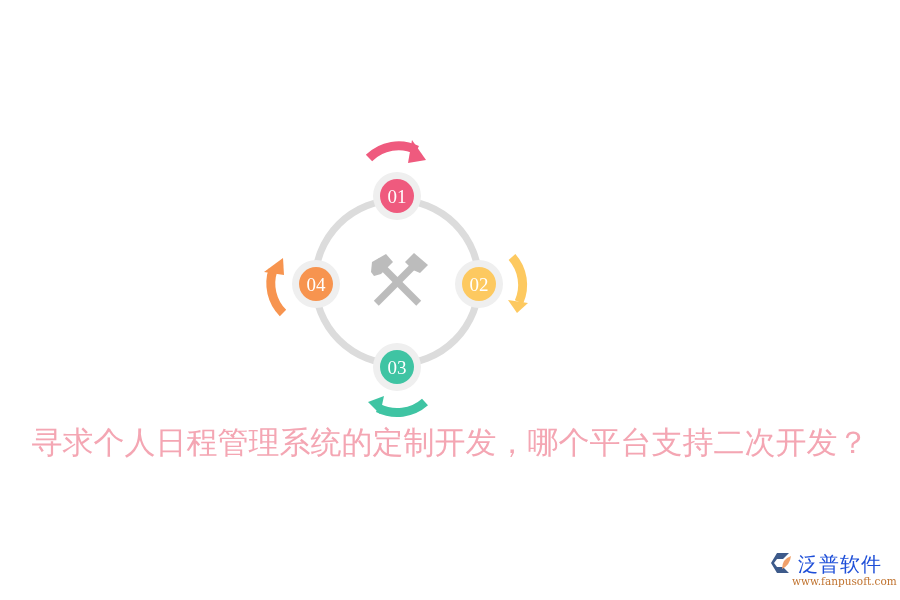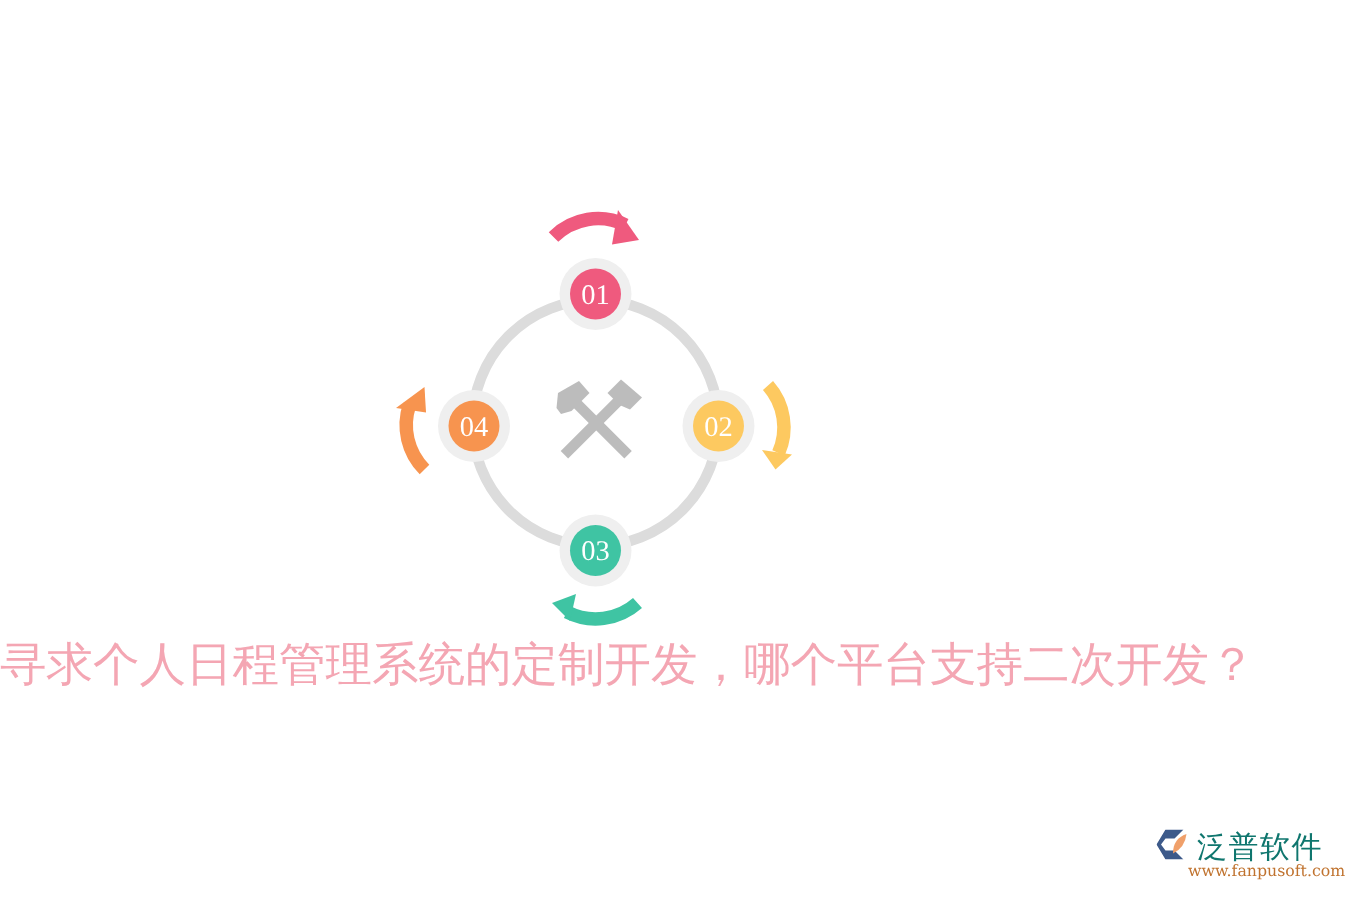--- a/index.html
+++ b/index.html
@@ -1,30 +1,30 @@
 <!DOCTYPE html>
 <html><head>
   <meta charset="utf-8">
   <style>
     html, body { margin: 0; padding: 0; background: #ffffff; }
     body { width: 900px; height: 600px; position: relative; overflow: hidden; font-family: "DejaVu Serif", serif; }
     .diagram { position: absolute; left: 0; top: 0; width: 900px; height: 420px; }
     .title {
-      position: absolute; left: 0; top: 422px; width: 900px; 
+      position: absolute; left: 0; top: 422px; width: 900px; text-align: center;
       font-family: "DejaVu Serif", "Liberation Serif", serif;
       font-size: 31px; color: #f4a6b3; letter-spacing: 0px; white-space: nowrap;
     }
     .node-label {
       font-family: "Liberation Serif", "DejaVu Serif", serif;
       font-size: 19px; fill: #ffffff;
     }
     .logo { position: absolute; left: 768px; top: 551px; width: 130px; height: 40px; }
     .logo-cn {
       position: absolute; left: 30px; top: 0px;
-      font-family: "DejaVu Sans", sans-serif; font-size: 20px; color: #0f766e; letter-spacing: 1px; white-space: nowrap;
+      font-family: "DejaVu Sans", sans-serif; font-size: 20px; color: #1d4ed8; letter-spacing: 1px; white-space: nowrap;
     }
     .logo-url {
       position: absolute; left: 0px; top: 24px;
       font-family: "DejaVu Serif", serif; font-size: 10.5px; color: #c0732f; white-space: nowrap; margin-left: 24px;
     }
     .logo-icon { position: absolute; left: 3px; top: 2px; }
   </style>
 </head>
 <body>
 

